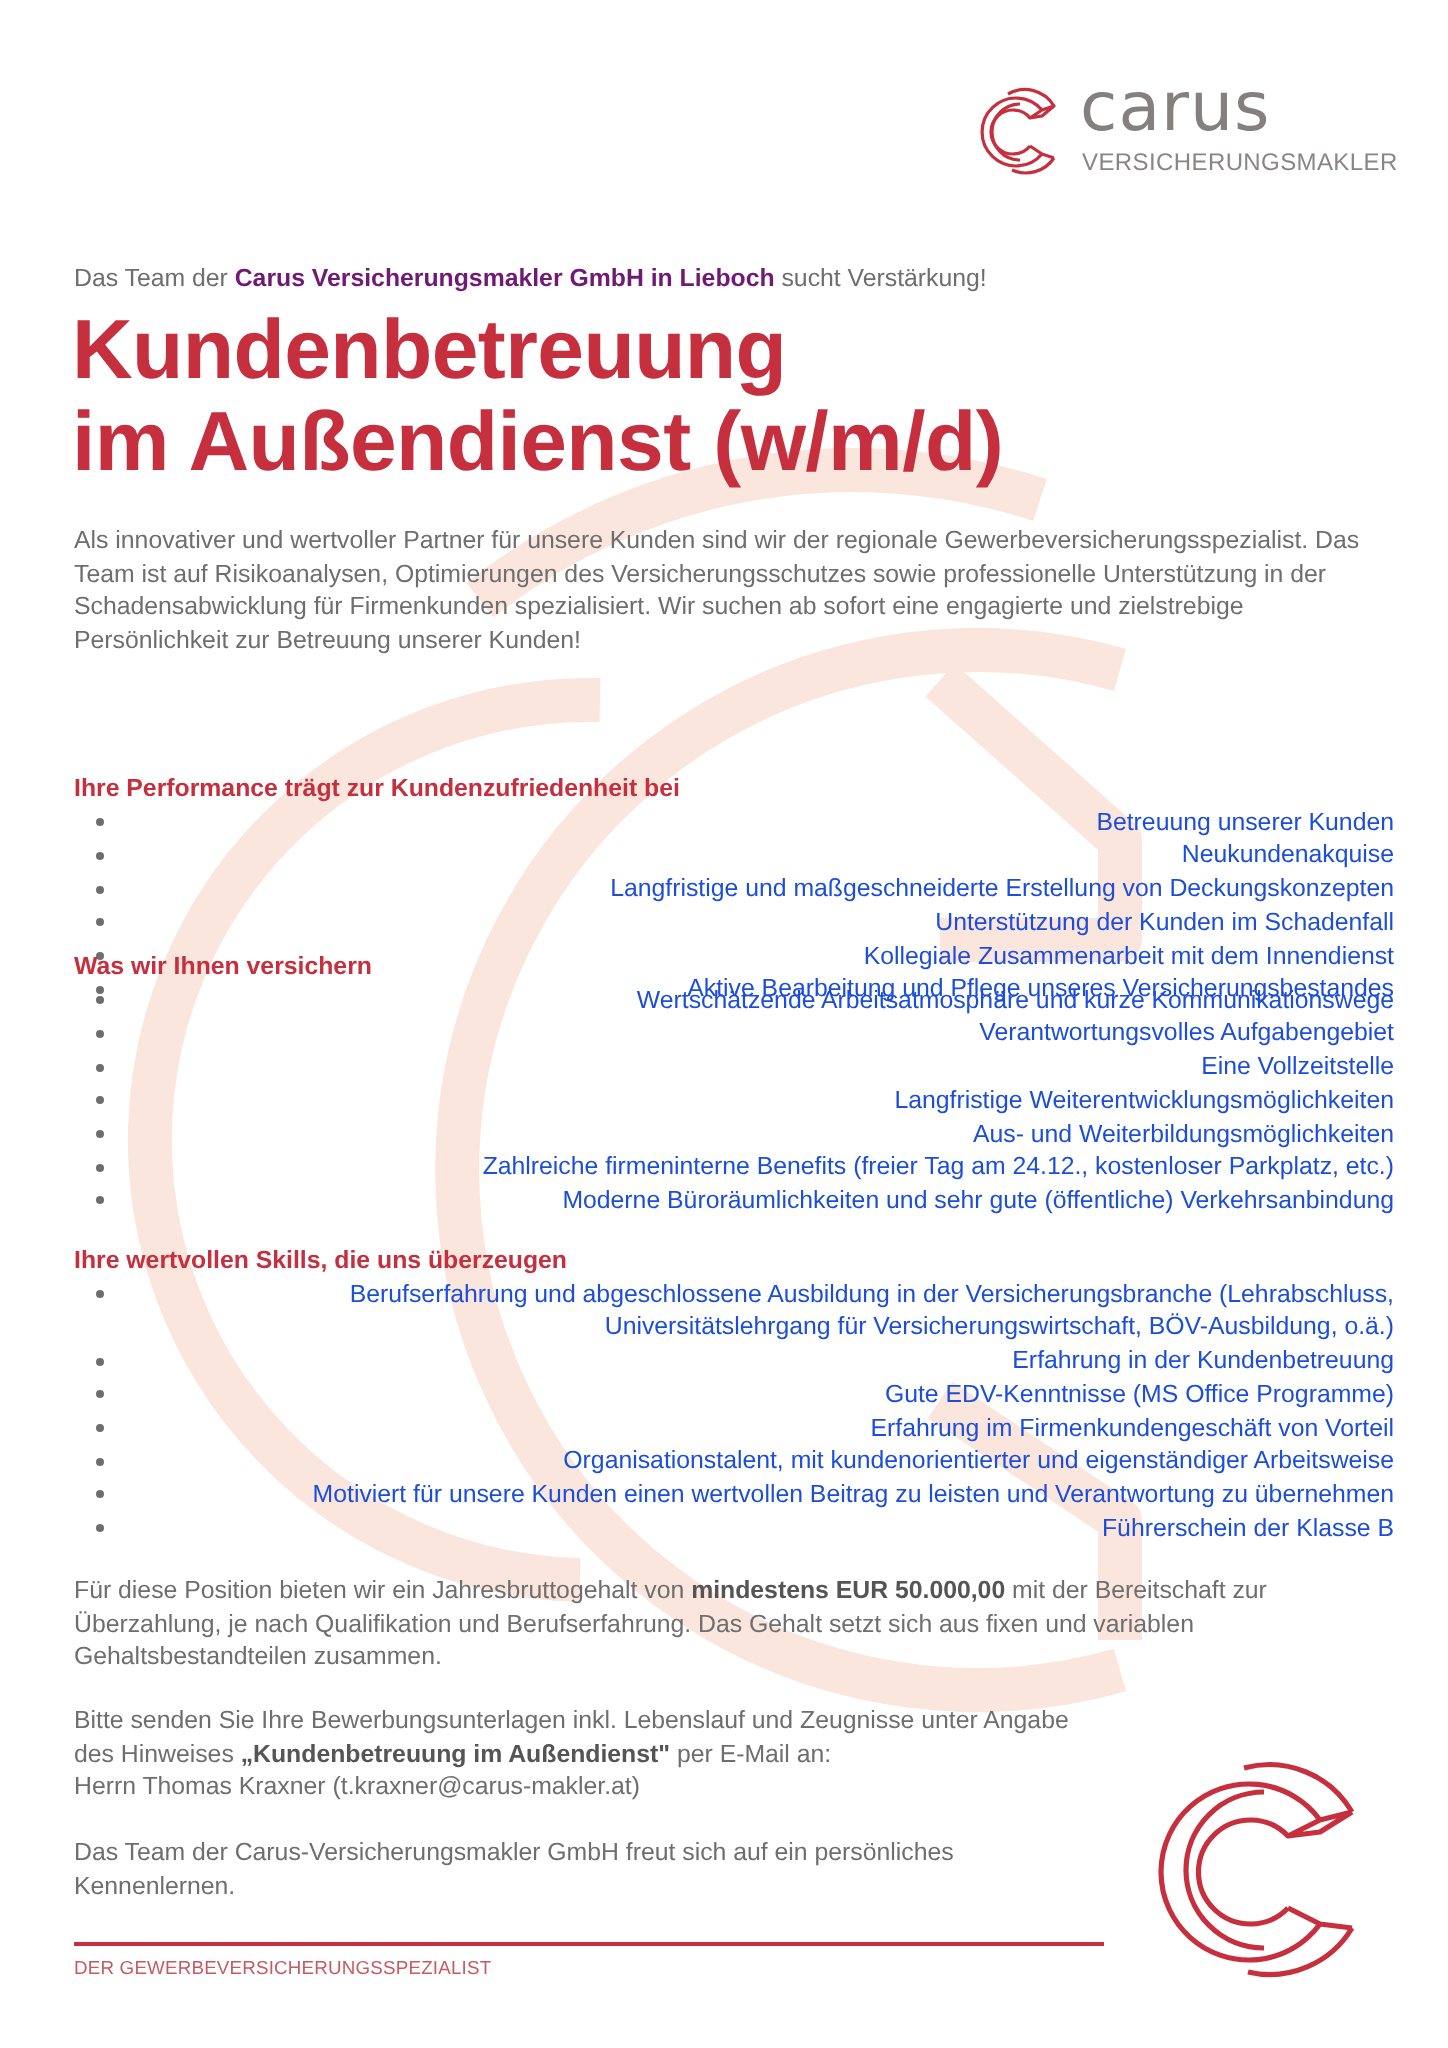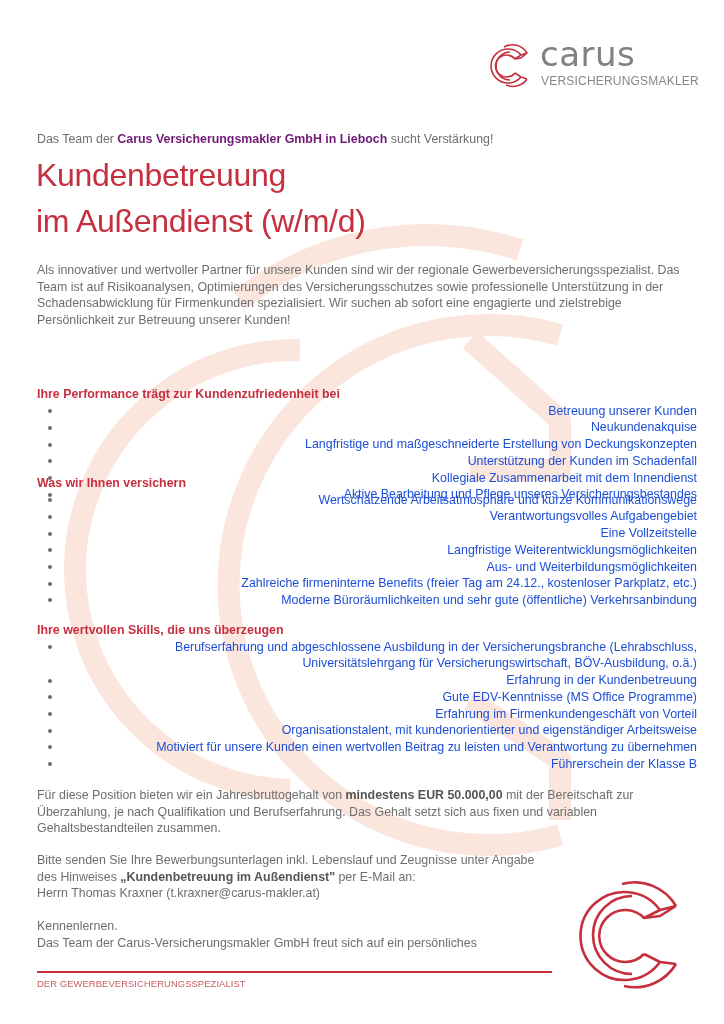--- a/index.html
+++ b/index.html
@@ -12,21 +12,21 @@
 
   
   .logo { position: absolute; left: 484px; top: 40px; width: 210px; height: 52px; }
   .logo-mark { position: absolute; left: 0; top: 2px; width: 50px; height: 48px; }
   .logo-word { position: absolute; left: 56px; top: -6px; font-family: "DejaVu Sans", sans-serif; font-size: 34px; letter-spacing: 0.5px; color: #858080; font-weight: normal; line-height: 40px; }
   .logo-sub { position: absolute; left: 57px; top: 34px; font-family: "Liberation Sans", sans-serif; font-size: 12px; letter-spacing: 0.2px; color: #8a8585; line-height: 14px; }
 
   .intro { position: absolute; left: 37px; top: 131px; font-size: 12.4px; color: #6e6e6e; line-height: 16px; white-space: nowrap; }
   .intro b { color: #701a75; }
 
-  .title { position: absolute; left: 36px; top: 152px; font-family: "Liberation Sans", sans-serif; font-weight: normal; color: #c62f3e; font-size: 32px; line-height: 46px; letter-spacing: -0.3px; }
+  .title { position: absolute; left: 36px; top: 152px; font-family: "Liberation Sans", sans-serif; font-weight: bold; color: #c62f3e; font-size: 42px; line-height: 46px; letter-spacing: -0.3px; }
 
   .lead { position: absolute; left: 37px; top: 262px; width: 660px; font-size: 12.4px; line-height: 16.7px; color: #6e6e6e; }
 
   .section { position: absolute; left: 37px; width: 660px; }
   .section h3 { font-size: 12.4px; font-weight: bold; color: #c62f3e; line-height: 16.7px; }
   .section ul { list-style: none; margin-left: 11px; }
   .section li { position: relative; padding-left: 12px; font-size: 12.4px; line-height: 16.7px; color: #1d4ed8; text-align: right; }
   .section li::before { content: ""; position: absolute; left: 0; top: 6.5px; width: 4px; height: 4px; border-radius: 50%; background: #6e6e6e; }
 
   .sec1 { top: 345px; margin-top: 41px; }
@@ -128,22 +128,22 @@
     <span>Für diese Position bieten wir ein Jahresbruttogehalt von </span><b>mindestens EUR 50.000,00</b><span> mit der Bereitschaft zur Überzahlung, je nach Qualifikation und Berufserfahrung. Das Gehalt setzt sich aus fixen und variablen Gehaltsbestandteilen zusammen.</span>
   </p>
 
   <div class="para apply">
     <div>Bitte senden Sie Ihre Bewerbungsunterlagen inkl. Lebenslauf und Zeugnisse unter Angabe</div>
     <div><span>des Hinweises </span><b>„Kundenbetreuung im Außendienst"</b><span> per E-Mail an:</span></div>
     <div><span>Herrn Thomas Kraxner</span> (<span>t.kraxner@carus-makler.at</span>)</div>
   </div>
 
   <div class="para closing">
+    <div>Das Team der Carus-Versicherungsmakler GmbH freut sich auf ein persönliches</div>
     <div>Kennenlernen.</div>
-    <div>Das Team der Carus-Versicherungsmakler GmbH freut sich auf ein persönliches</div>
   </div>
 
   <div class="footer-line"></div>
   <div class="footer-text">DER GEWERBEVERSICHERUNGSSPEZIALIST</div>
 
   <svg class="big-c" viewBox="0 0 118 118" xmlns="http://www.w3.org/2000/svg">
     <g fill="none" stroke="#c62f3e" stroke-width="2.6" stroke-linejoin="round">
       <path d="M 88 34 A 44 44 0 1 0 88 86"></path>
       <path d="M 72 42 A 26 26 0 1 0 72 78"></path>
       <path d="M 104 30 A 48 48 0 0 0 50 8"></path>

